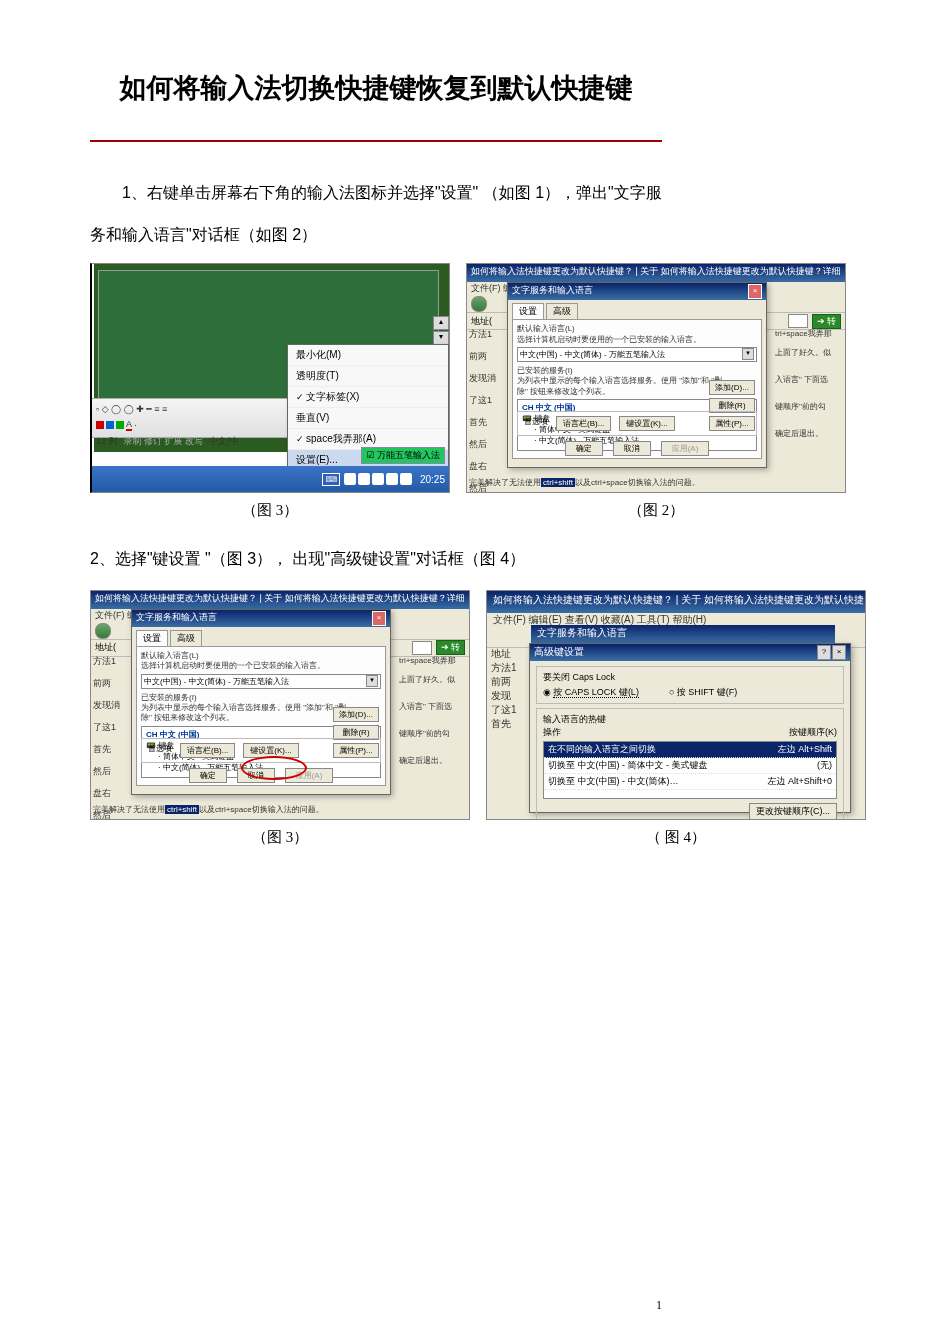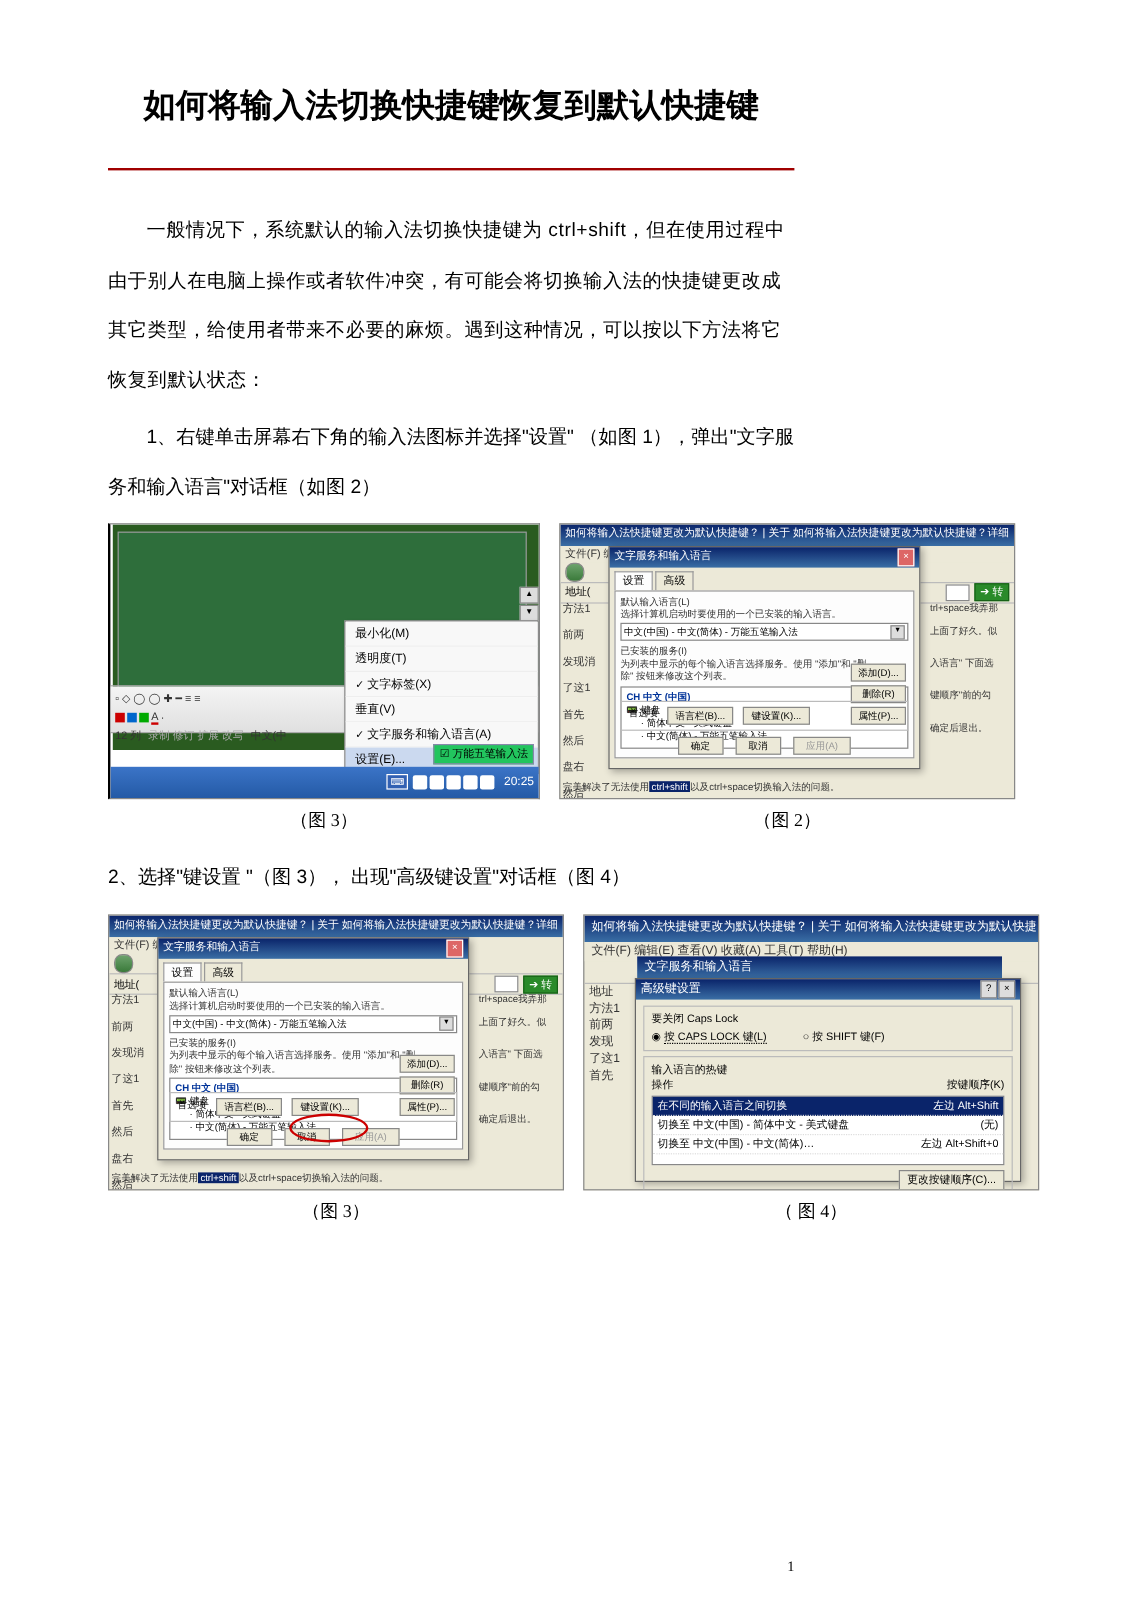--- a/index.html
+++ b/index.html
@@ -178,21 +178,20 @@
   .fig4 .dlg2 .chg button{font-size:9px;padding:1px 6px;border:1px solid #888;background:#ece9d8;}
 </style>
 </head>
 <body>
 
 <div class="page">
 
   <div class="title">如何将输入法切换快捷键恢复到默认快捷键</div>
   <hr class="hr">
 
-  <p class="para">一般情况下，系统默认的输入法切换快捷键为 ctrl+shift，但在使用过程中由于别人在电脑上操作或者软件冲突，有可能会将切换输入法的快捷键更改成其它类型，给使用者带来不必要的麻烦。遇到这种情况，可以按以下方法将它恢复到默认状态：</p>
 
   <p class="step">1、右键单击屏幕右下角的输入法图标并选择"设置" （如图 1），弹出"文字服务和输入语言"对话框（如图 2）</p>
 
   <div class="row">
     <div class="col">
 
       <div class="fig fig1">
         <div class="appbg"></div>
         <div class="win"></div>
         <div class="winctl">
@@ -214,21 +213,21 @@
             <span>12 列</span>
             <span style="color:#aaa;">录制  修订  扩展  改写</span>
             <span>中文(中</span>
           </div>
         </div>
         <div class="menu">
           <div class="mi">最小化(M)</div>
           <div class="mi">透明度(T)</div>
           <div class="mi chk">文字标签(X)</div>
           <div class="mi">垂直(V)</div>
-          <div class="mi chk">文字服务和输入语言(A)</div>
+          <div class="mi chk">space我弄那(A)</div>
           <div class="mi last">设置(E)...</div>
         </div>
         <div class="imelabel">☑ 万能五笔输入法</div>
         <div class="taskbar">
           <div class="lang">⌨</div>
           <div class="tray">
               <span></span>
               <span></span>
               <span></span>
               <span></span>

